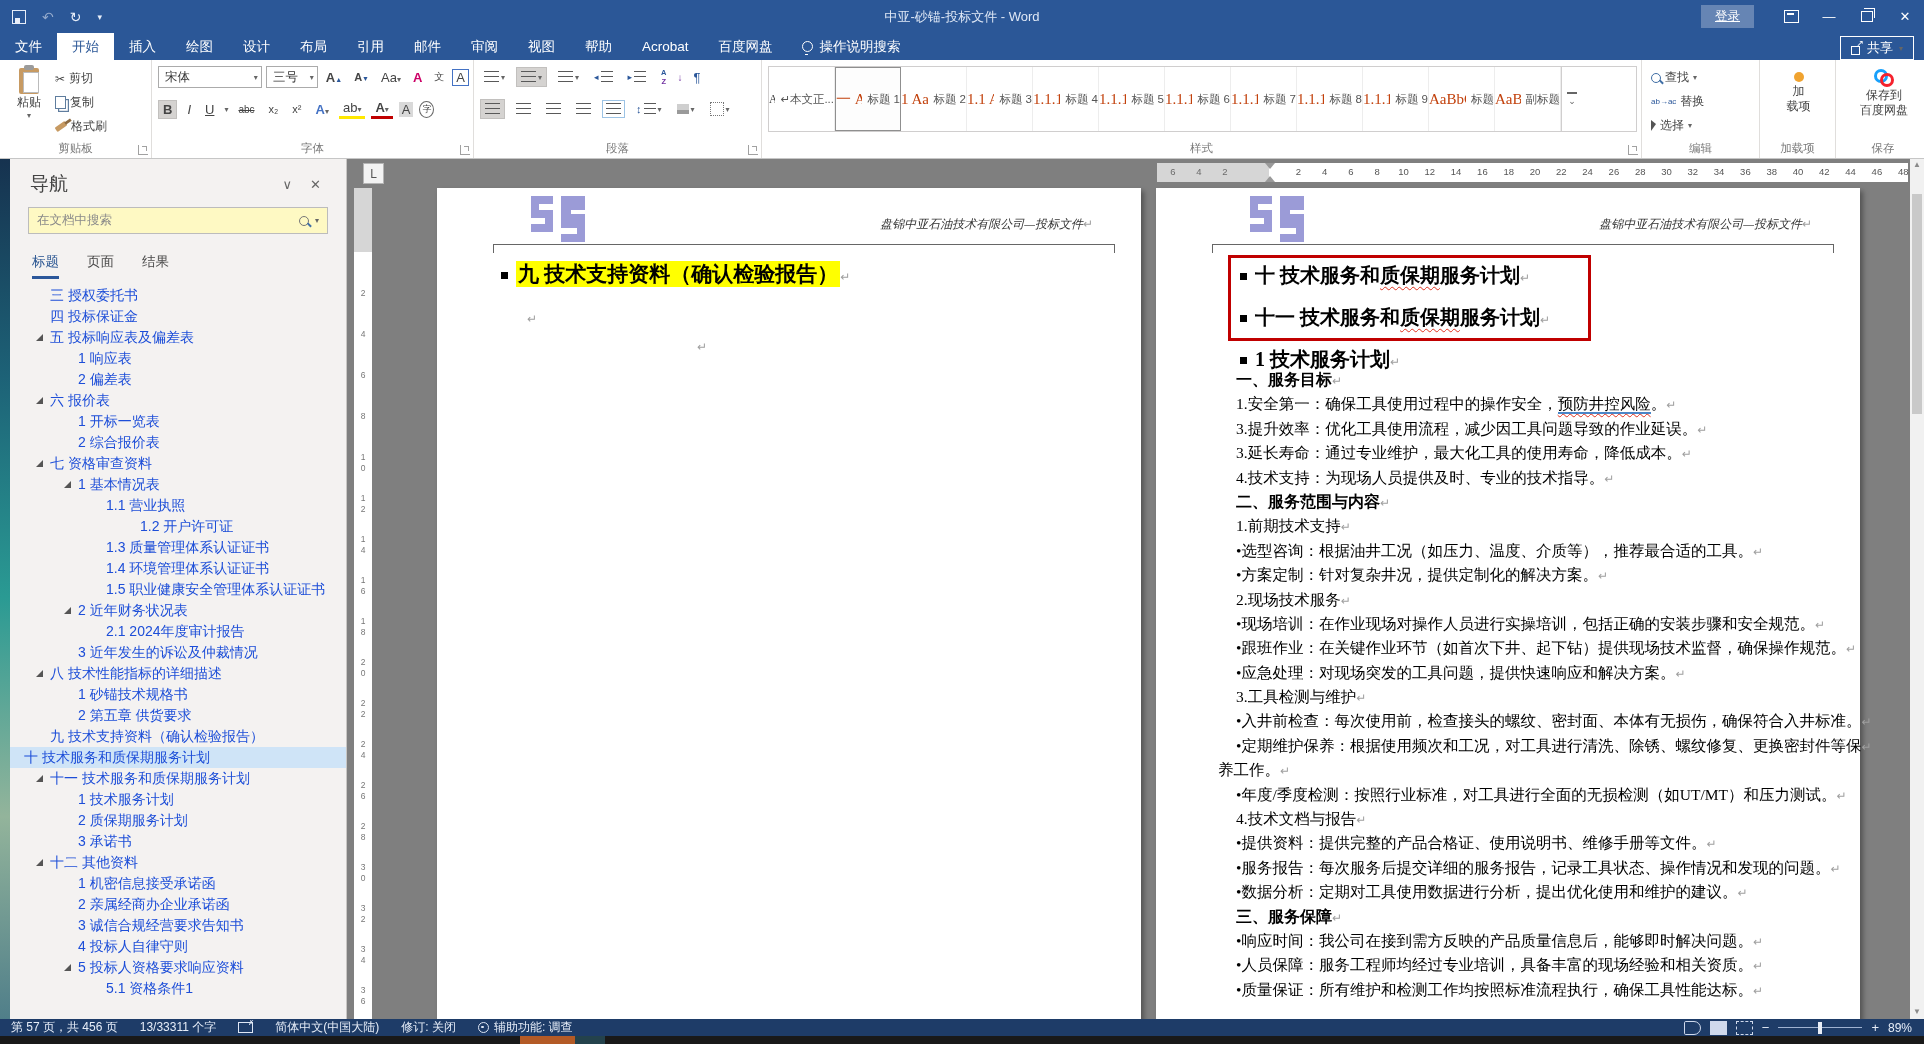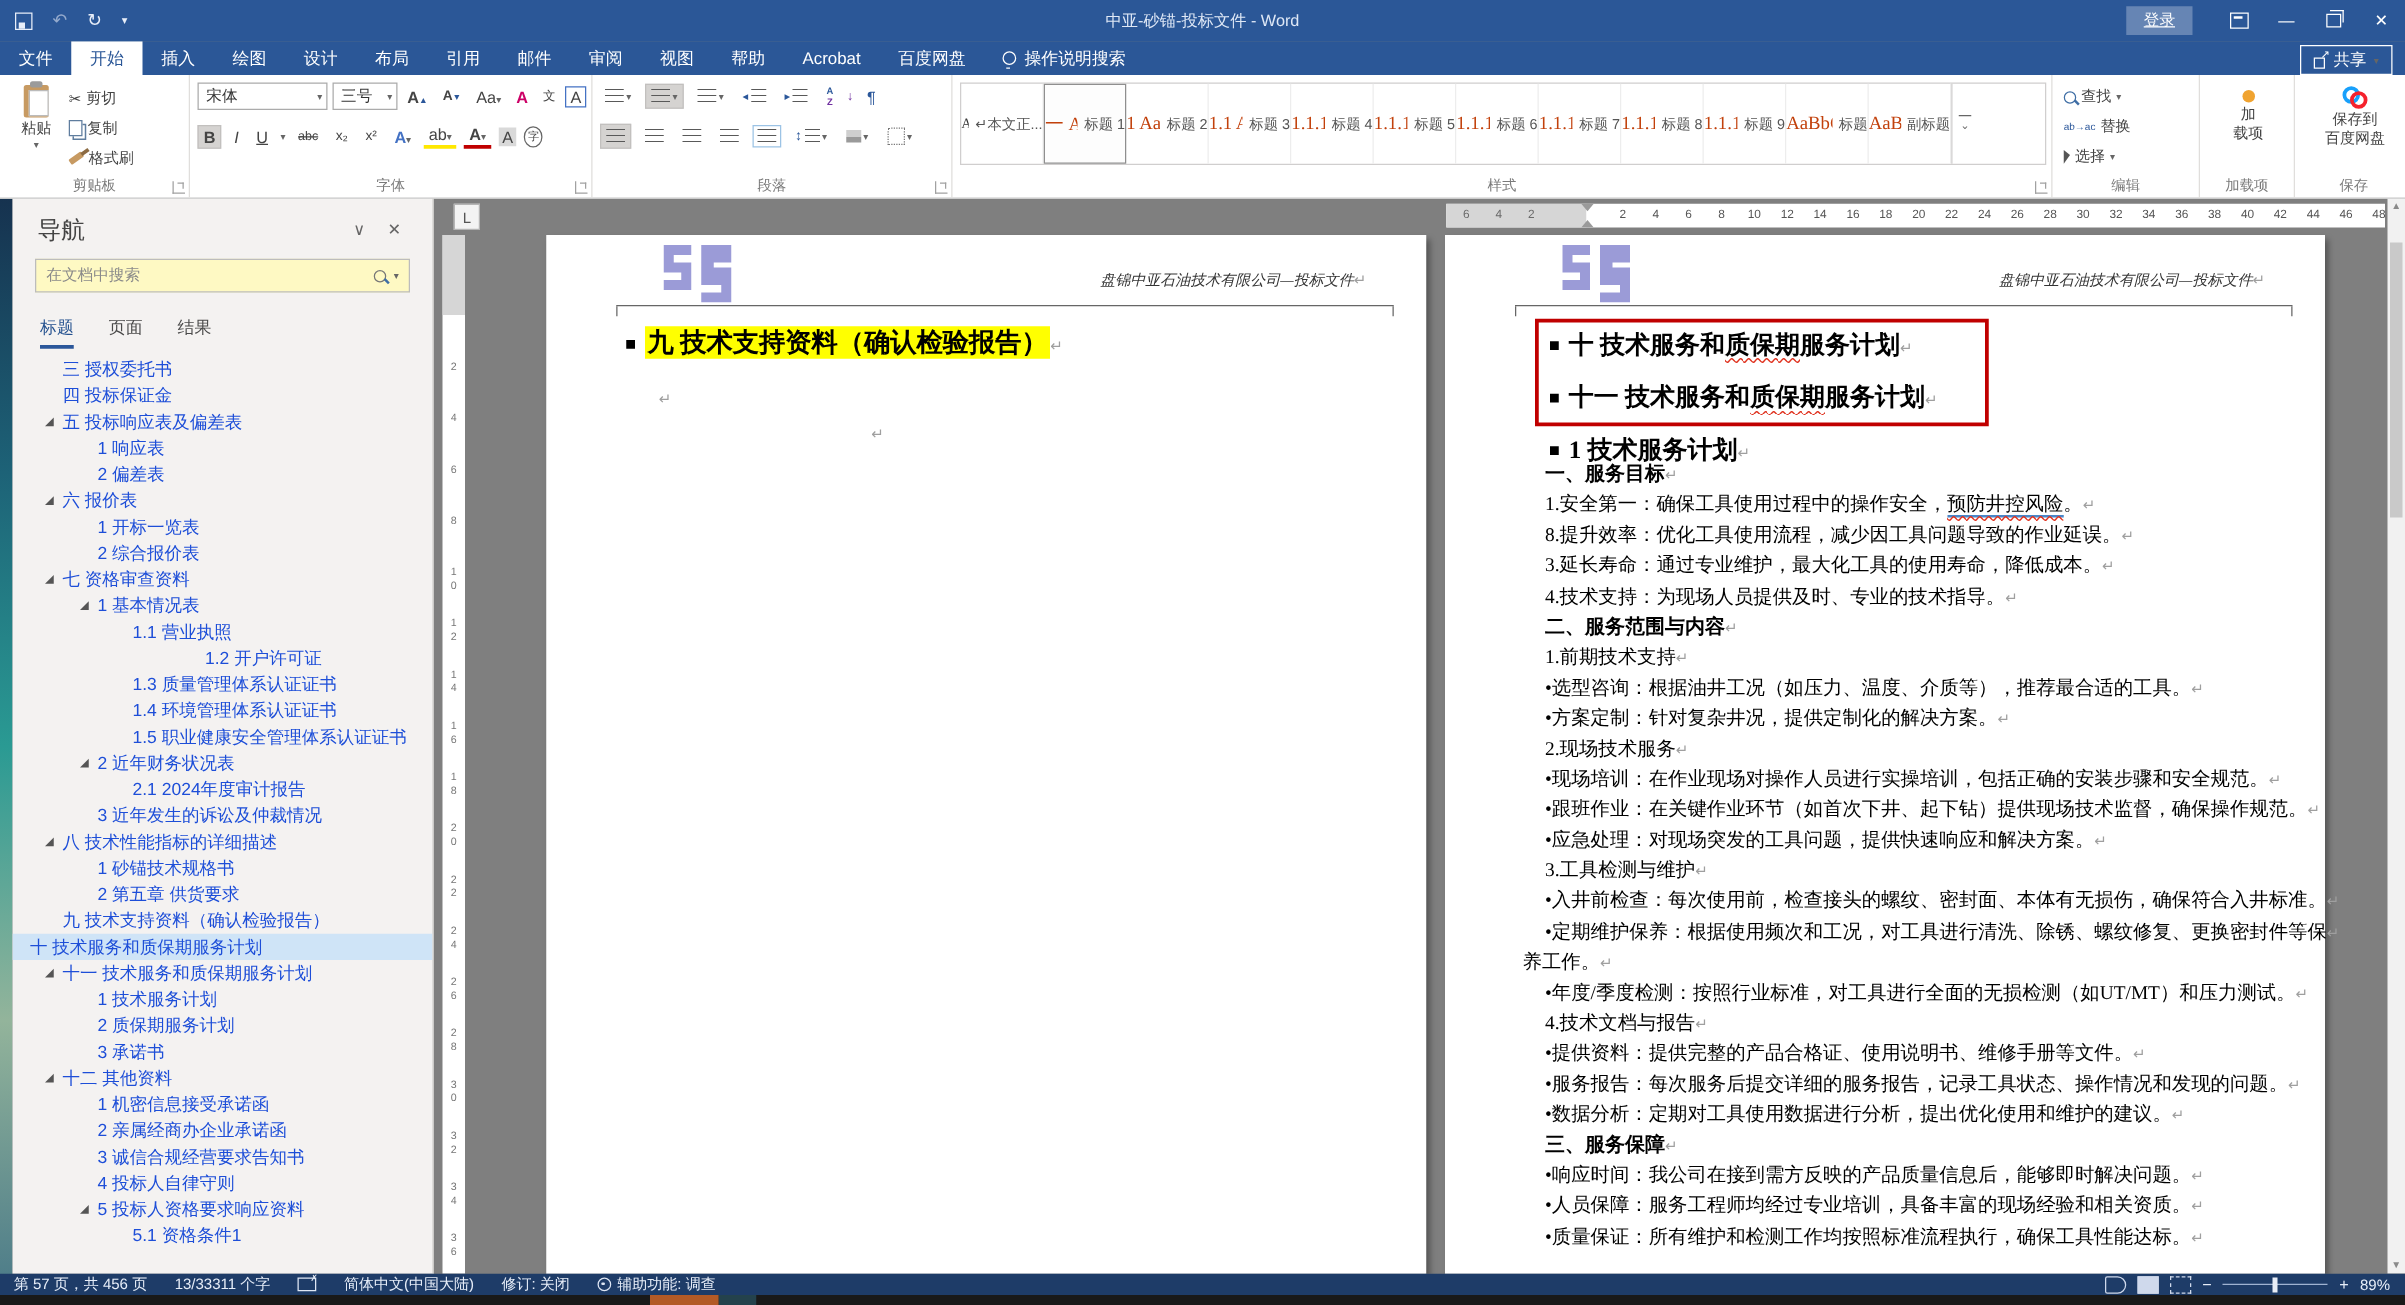--- a/index.html
+++ b/index.html
@@ -523,21 +523,21 @@
         <span>七 资格审查资料</span>
       </div>
       <div class="trow" style="padding-left: 54px;">
         <span class="tri"></span>
         <span>1 基本情况表</span>
       </div>
       <div class="trow" style="padding-left: 82px;">
         <span class="tri none"></span>
         <span>1.1 营业执照</span>
       </div>
-      <div class="trow" style="padding-left: 116px; margin-left: 24px;">
+      <div class="trow" style="padding-left: 116px;">
         <span class="tri none"></span>
         <span>1.2 开户许可证</span>
       </div>
       <div class="trow" style="padding-left: 82px;">
         <span class="tri none"></span>
         <span>1.3 质量管理体系认证证书</span>
       </div>
       <div class="trow" style="padding-left: 82px;">
         <span class="tri none"></span>
         <span>1.4 环境管理体系认证证书</span>
@@ -719,21 +719,21 @@
     </div>
     <div class="h1" style="position:absolute;left:84px;top:116px;font-size:20px">
       <span class="sqb"></span><span>十一 技术服务和</span><span class="wavy">质保期</span><span>服务计划</span><span class="pilc">↵</span>
     </div>
     <div class="h1" style="position:absolute;left:84px;top:158px;font-size:20px">
       <span class="sqb"></span><span>1 技术服务计划</span><span class="pilc">↵</span>
     </div>
     <div id="docbody">
         <div class="bline bold"><span>一、服务目标</span><span class="pilc">↵</span></div>
         <div class="bline"><span>1.安全第一：确保工具使用过程中的操作安全，</span><span class="gram"><span class="wavy">预防井控风险</span></span><span>。</span><span class="pilc">↵</span></div>
-        <div class="bline"><span>8.提升效率：优化工具使用流程，减少因工具问题导致的作业延误。</span><span class="pilc">↵</span></div>
+        <div class="bline"><span>3.提升效率：优化工具使用流程，减少因工具问题导致的作业延误。</span><span class="pilc">↵</span></div>
         <div class="bline"><span>3.延长寿命：通过专业维护，最大化工具的使用寿命，降低成本。</span><span class="pilc">↵</span></div>
         <div class="bline"><span>4.技术支持：为现场人员提供及时、专业的技术指导。</span><span class="pilc">↵</span></div>
         <div class="bline bold"><span>二、服务范围与内容</span><span class="pilc">↵</span></div>
         <div class="bline"><span>1.前期技术支持</span><span class="pilc">↵</span></div>
         <div class="bline"><span>•选型咨询：根据油井工况（如压力、温度、介质等），推荐最合适的工具。</span><span class="pilc">↵</span></div>
         <div class="bline"><span>•方案定制：针对复杂井况，提供定制化的解决方案。</span><span class="pilc">↵</span></div>
         <div class="bline"><span>2.现场技术服务</span><span class="pilc">↵</span></div>
         <div class="bline"><span>•现场培训：在作业现场对操作人员进行实操培训，包括正确的安装步骤和安全规范。</span><span class="pilc">↵</span></div>
         <div class="bline"><span>•跟班作业：在关键作业环节（如首次下井、起下钻）提供现场技术监督，确保操作规范。</span><span class="pilc">↵</span></div>
         <div class="bline"><span>•应急处理：对现场突发的工具问题，提供快速响应和解决方案。</span><span class="pilc">↵</span></div>

